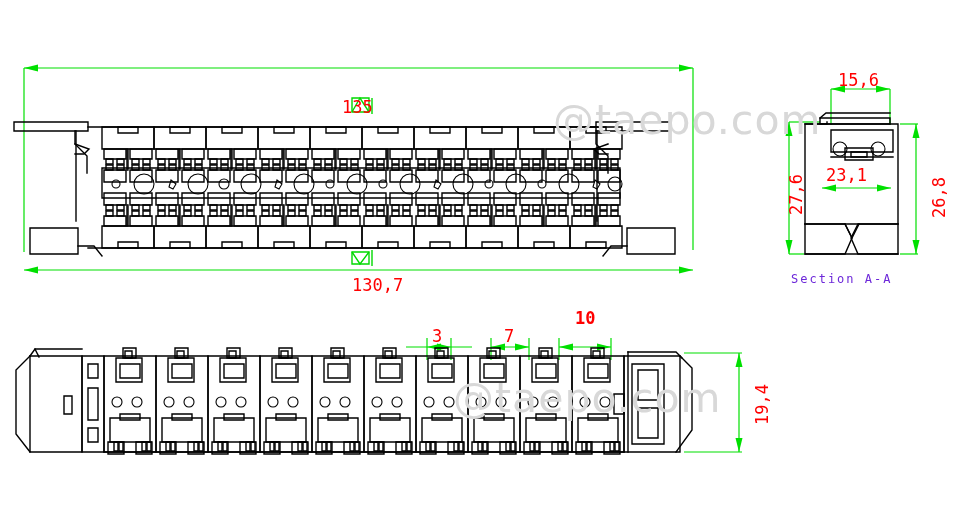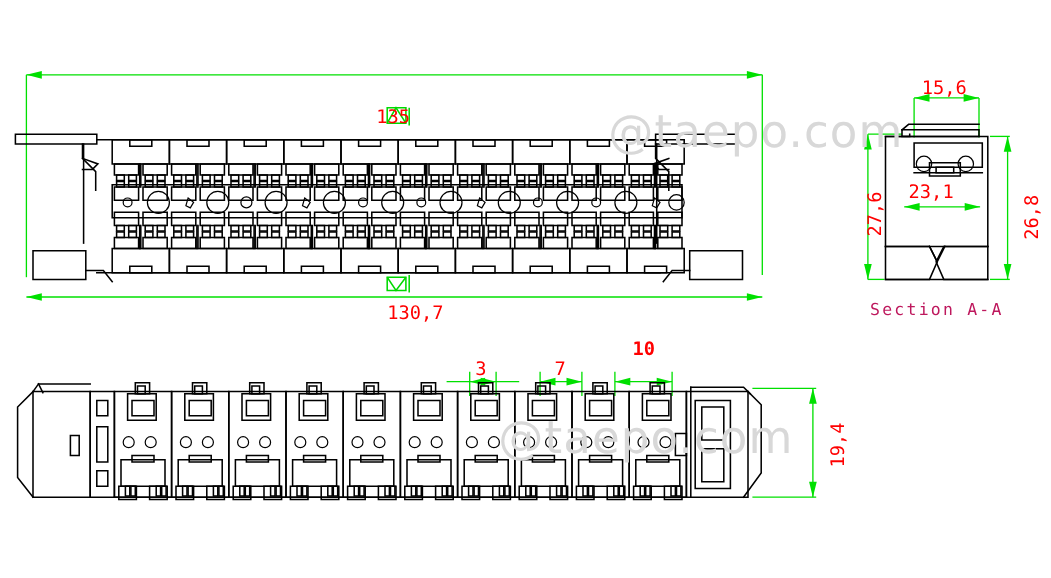--- a/index.html
+++ b/index.html
@@ -43,23 +43,23 @@
     font-size: 17px;
     white-space: nowrap;
     user-select: none;
   }
   .dimtext.rot {
     transform: rotate(-90deg);
     transform-origin: 0 0;
   }
   .lbl-green {
     position: absolute;
-    color: #be185d;
+    color: #6d28d9;
     font-family: "DejaVu Sans Mono", monospace;
-    font-size: 15px;
+    font-size: 12px;
     letter-spacing: 2px;
     white-space: nowrap;
     user-select: none;
   }
 </style>
 </head>
 <body>
 
 <div id="stage">
 

